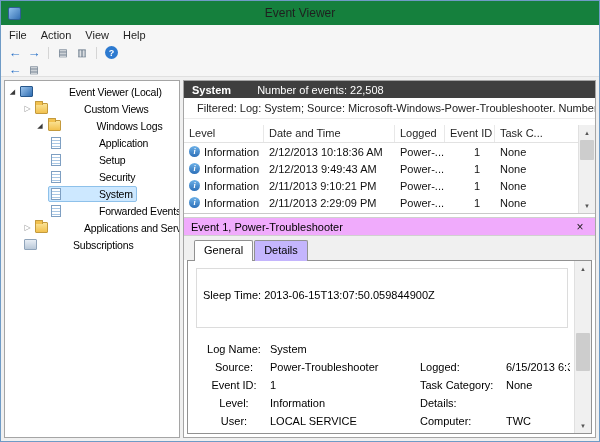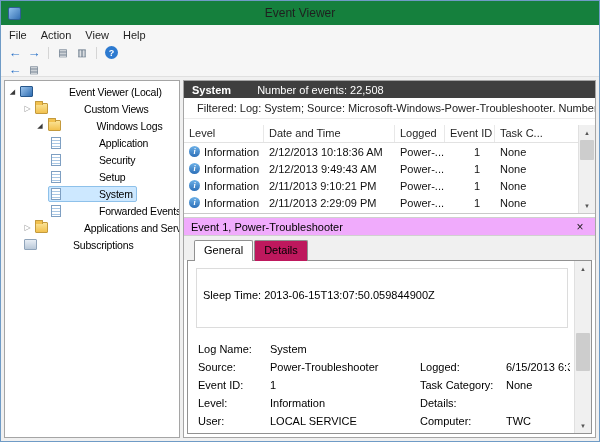--- a/index.html
+++ b/index.html
@@ -78,32 +78,32 @@
   .vs-up { top:0; } .vs-down { bottom:0; }
   .vs-thumb { position:absolute; left:1px; right:1px; background:#cdcdcd; border-radius:1px; }
 
   
   .detail-pane { flex:1; display:flex; flex-direction:column; margin-top:3px; min-height:0; }
   .detail-header { height:19px; border-top:1px solid #d0d0d0; border-bottom:1px solid #d0d0d0; background:#f0abfc;
                    display:flex; align-items:center; padding:0 7px; flex:0 0 auto; }
   .detail-title { flex:1; }
   .detail-close { width:16px; text-align:center; color:#222; font-size:12px; }
   .tabs { display:flex; gap:1px; padding:4px 0 0 10px; background:#f0f0f0; flex:0 0 auto; position:relative; z-index:2; height:24px; }
-  .tab { border:1px solid #919191; border-bottom:none; background:#be185d; padding:3px 9px 2px;
+  .tab { border:1px solid #919191; border-bottom:none; background:#c4b5fd; padding:3px 9px 2px;
          border-radius:2px 2px 0 0; margin-bottom:-1px; }
   .tab.active { background:#fff; padding-bottom:4px; }
   .detail-box { flex:1; border:1px solid #919191; margin:0 3px 3px 3px; background:#fff; display:flex;
                 min-height:0; position:relative; z-index:1; }
   .detail-content { flex:1; min-width:0; overflow:hidden; padding:5px 2px 0 6px; }
   .msg-box { border:1px solid #dcdcdc; padding:5px 6px 2px; margin:2px 4px 0 2px; height:60px; }
   .msg { line-height:15px; }
   .sleep { margin-top:14px; }
   .fields { padding:12px 2px 0 4px; }
   .frow { display:flex; height:18px; align-items:center; }
-  .fl1 { width:72px; flex:0 0 auto; }
+  .fl1 { width:72px; flex:0 0 auto;text-align:center; }
   .fv1 { width:150px; flex:0 0 auto; overflow:hidden; white-space:nowrap; }
   .fl2 { width:86px; flex:0 0 auto; }
   .fv2 { flex:1; overflow:hidden; white-space:nowrap; }
 </style>
 </head>
 <body>
 
 <div class="window">
 
   <div class="titlebar">
@@ -160,28 +160,28 @@
           <span class="expander"></span>
           <span class="tree-group">
             <span class="tree-icon icon-log"></span>
             <span class="tree-label">Application</span>
           </span>
         </div>
         <div class="tree-item" style="padding-left: 32px;">
           <span class="expander"></span>
           <span class="tree-group">
             <span class="tree-icon icon-log"></span>
+            <span class="tree-label">Setup</span>
+          </span>
+        </div>
+        <div class="tree-item" style="padding-left: 32px;">
+          <span class="expander"></span>
+          <span class="tree-group">
+            <span class="tree-icon icon-log"></span>
             <span class="tree-label">Security</span>
-          </span>
-        </div>
-        <div class="tree-item" style="padding-left: 32px;">
-          <span class="expander"></span>
-          <span class="tree-group">
-            <span class="tree-icon icon-log"></span>
-            <span class="tree-label">Setup</span>
           </span>
         </div>
         <div class="tree-item selected" style="padding-left: 32px;">
           <span class="expander"></span>
           <span class="tree-group">
             <span class="tree-icon icon-log"></span>
             <span class="tree-label">System</span>
           </span>
         </div>
         <div class="tree-item" style="padding-left: 32px;">

